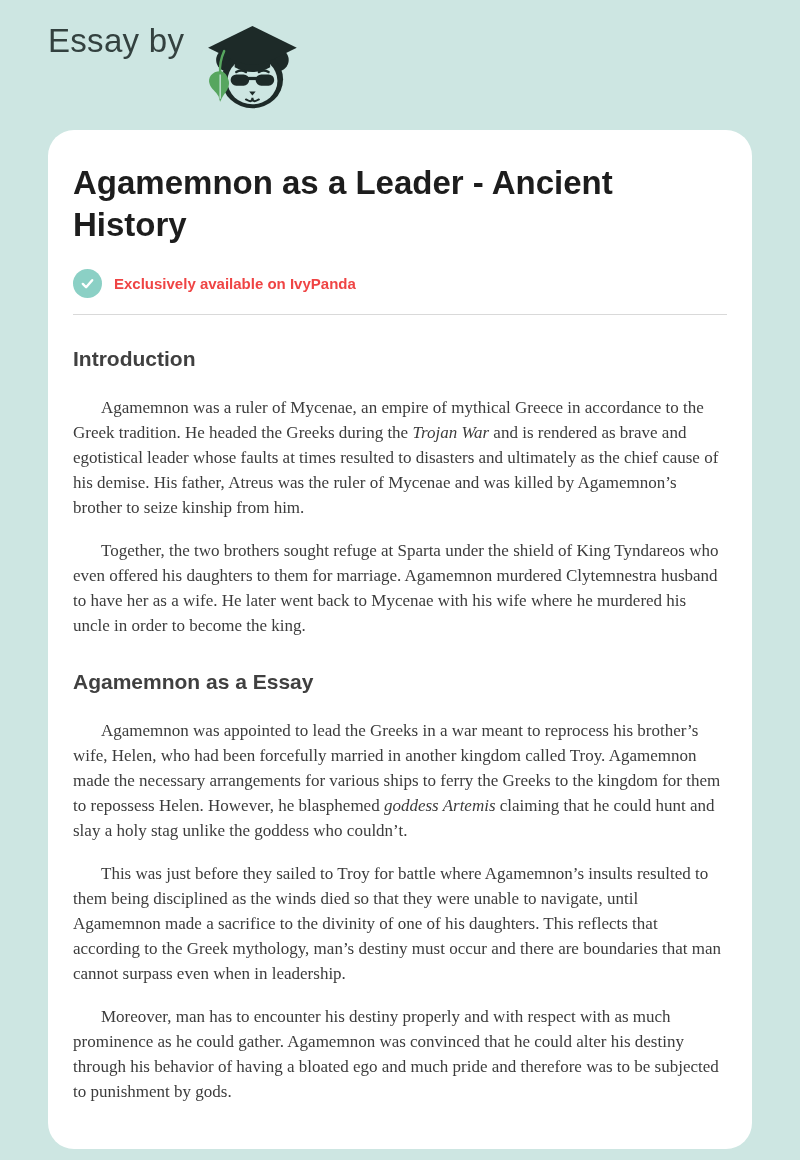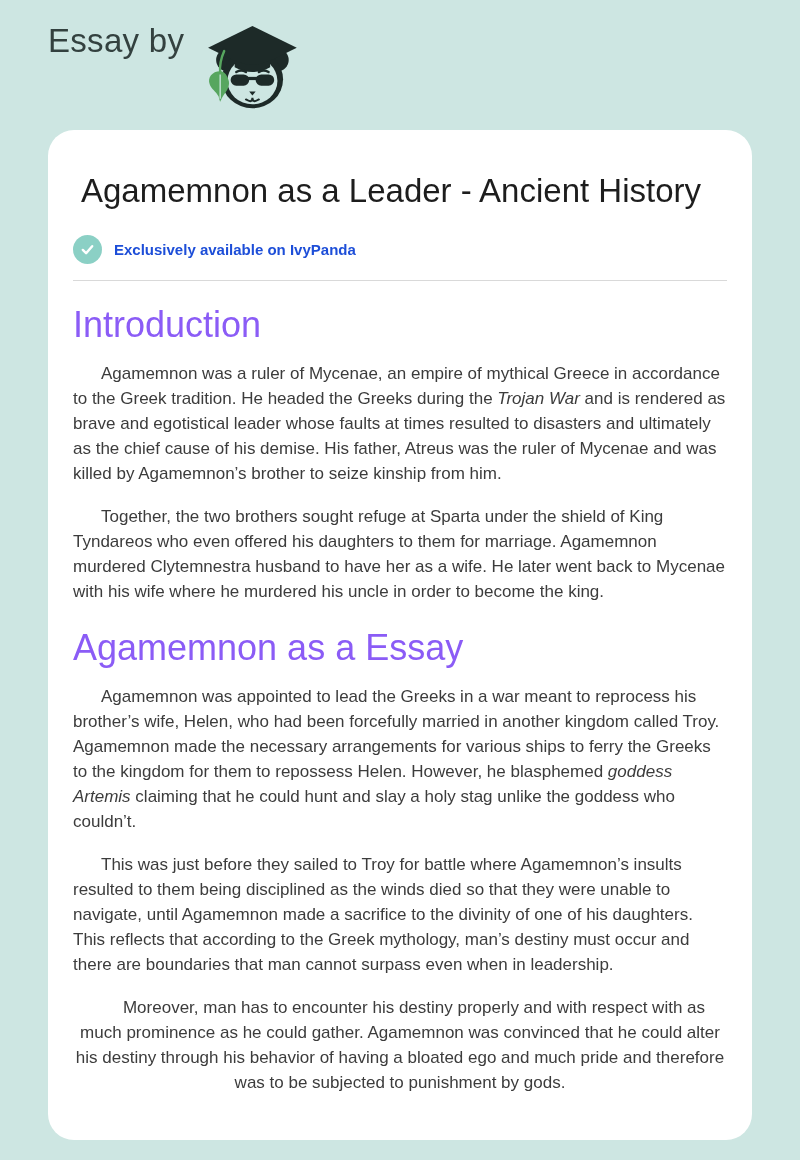--- a/index.html
+++ b/index.html
@@ -45,24 +45,24 @@
     font-weight: 700;
     vertical-align: super;
     line-height: 0;
   }
   .card {
     background: #ffffff;
     border-radius: 26px;
     padding: 32px 25px 34px 25px;
   }
   .card h1 {
-    margin: 8px;
+    margin: 0;
     font-size: 33px;
     line-height: 42px;
-    font-weight: 400;
+    font-weight: 700;
     color: #1d1d1d;
   }
   .badge-row {
     display: flex;
     align-items: center;
     gap: 12px;
     margin-top: 23px;
   }
   .check-circle {
     width: 29px;
@@ -70,42 +70,43 @@
     min-width: 29px;
     border-radius: 50%;
     background: #8bd0c5;
     display: flex;
     align-items: center;
     justify-content: center;
   }
   .badge-text {
     font-size: 15px;
     font-weight: 700;
-    color: #1d4ed8;
+    color: #ef4444;
   }
   hr.divider {
     border: none;
     border-top: 1px solid #d9d9d9;
     margin: 16px 0 0 0;
   }
   .card h2 {
     margin: 27px 0 19px 0;
-    font-size: 36px;
+    font-size: 21px;
     line-height: 34px;
-    font-weight: 400;
-    color: #8b5cf6;
+    font-weight: 700;
+    color: #404040;
   }
   .card p {
     margin: 0 0 18px 0;
     font-size: 17px;
     line-height: 25px;
     color: #3c3c3c;
     text-indent: 28px;
+    font-family: Liberation Serif, serif;
   }
-  .card p.last { margin-bottom: 11px; text-align: center; }
+  .card p.last { margin-bottom: 11px; }
 </style>
 </head>
 <body>
 
 <div class="page">
 
   <header class="site-header">
     <span class="essay-by">Essay by</span>
     <span class="logo">
       <svg width="100" height="92" viewBox="0 0 124 112" aria-hidden="true">

